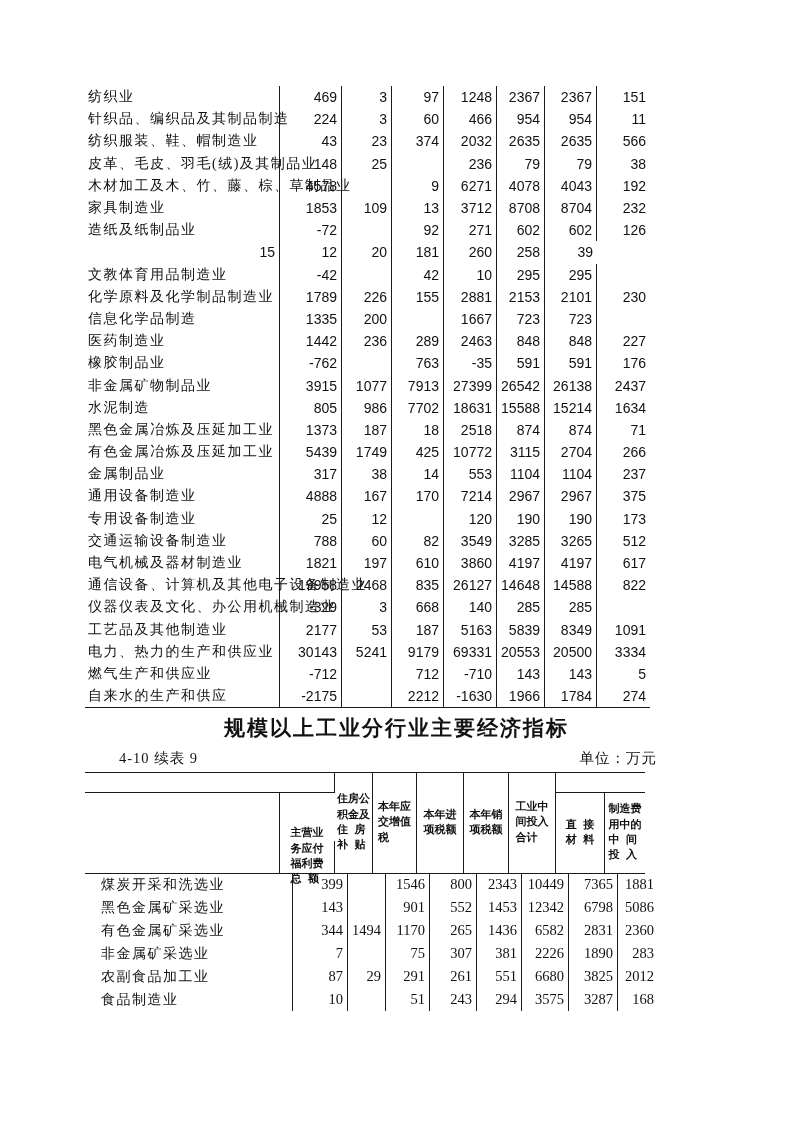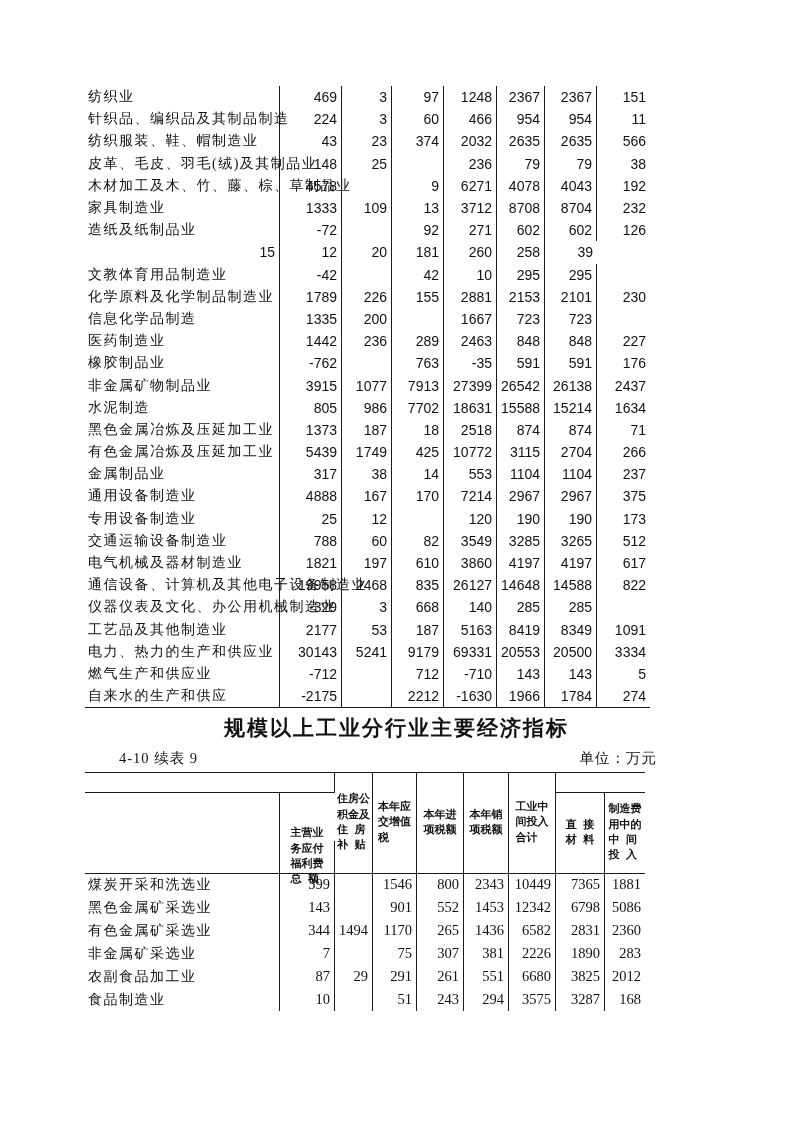--- a/index.html
+++ b/index.html
@@ -72,21 +72,21 @@
   .hVat{grid-column:4;grid-row:1/3;border-right:1px solid #1a1a1a;}
   .hInput{grid-column:5;grid-row:1/3;border-right:1px solid #1a1a1a;}
   .hOutput{grid-column:6;grid-row:1/3;border-right:1px solid #1a1a1a;}
   .hInter{grid-column:7;grid-row:1/3;border-right:1px solid #1a1a1a;}
   .hG{grid-column:8/10;grid-row:1;border-bottom:1px solid #1a1a1a;}
   .hDirect{grid-column:8;grid-row:2;border-right:1px solid #1a1a1a;}
   .hManu{grid-column:9;grid-row:2;}
 
   
   #table2{top:873px;width:560px;}
-  #table2 .r{grid-template-columns:195px 55px 38px 44px 47px 45px 47px 49px 40px;height:23px;}
+  #table2 .r{grid-template-columns:195px 55px 38px 44px 47px 45px 47px 49px 40px;height:23px;margin-left:13px;}
   #table2 .num{font-family:"Liberation Serif","DejaVu Serif",serif;font-size:14.5px;}
 </style>
 </head>
 <body>
 
 <div id="table1" class="tbl">
 
     <div class="r">
       <div class="lab">纺织业</div>
       <div class="num">469</div>
@@ -137,21 +137,21 @@
       <div class="num"></div>
       <div class="num">9</div>
       <div class="num">6271</div>
       <div class="num">4078</div>
       <div class="num">4043</div>
       <div class="num">192</div>
     </div>
 
     <div class="r">
       <div class="lab">家具制造业</div>
-      <div class="num">1333</div>
+      <div class="num">1853</div>
       <div class="num">109</div>
       <div class="num">13</div>
       <div class="num">3712</div>
       <div class="num">8708</div>
       <div class="num">8704</div>
       <div class="num">232</div>
     </div>
 
     <div class="r">
       <div class="lab">造纸及纸制品业</div>
@@ -349,21 +349,21 @@
       <div class="num">285</div>
       <div class="num"></div>
     </div>
 
     <div class="r">
       <div class="lab">工艺品及其他制造业</div>
       <div class="num">2177</div>
       <div class="num">53</div>
       <div class="num">187</div>
       <div class="num">5163</div>
-      <div class="num">8419</div>
+      <div class="num">5839</div>
       <div class="num">8349</div>
       <div class="num">1091</div>
     </div>
 
     <div class="r">
       <div class="lab">电力、热力的生产和供应业</div>
       <div class="num">30143</div>
       <div class="num">5241</div>
       <div class="num">9179</div>
       <div class="num">69331</div>

